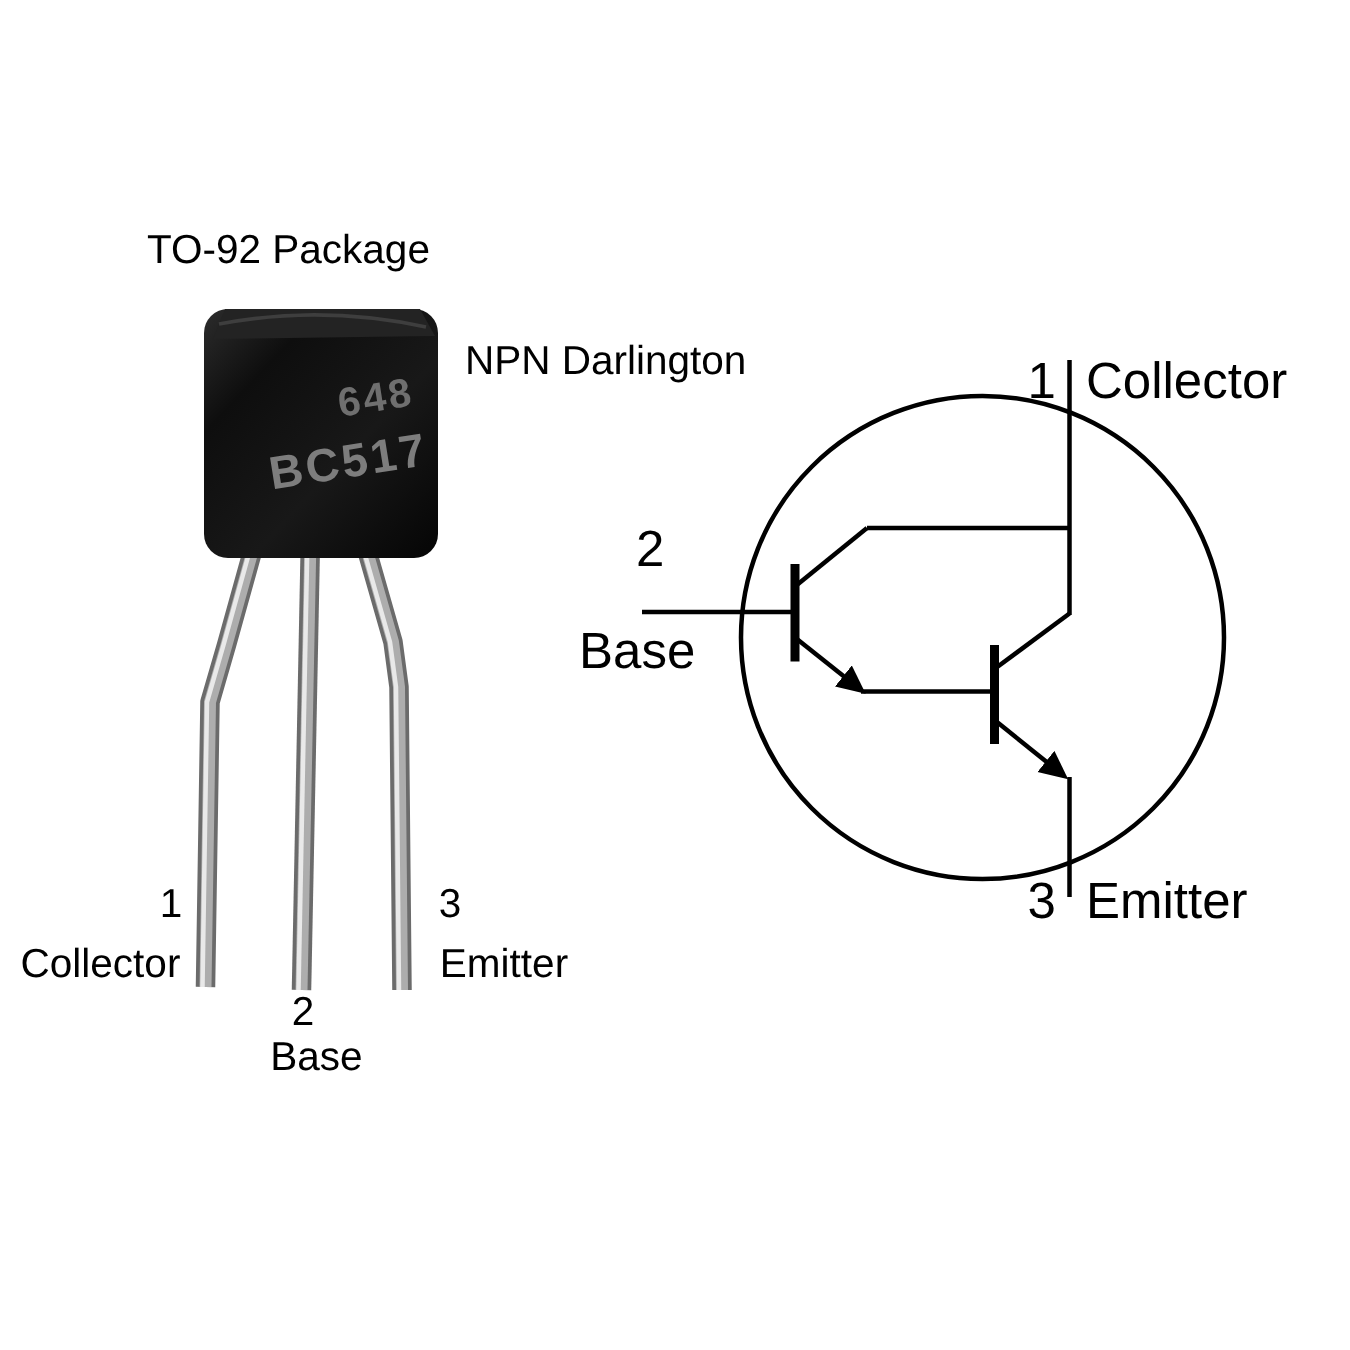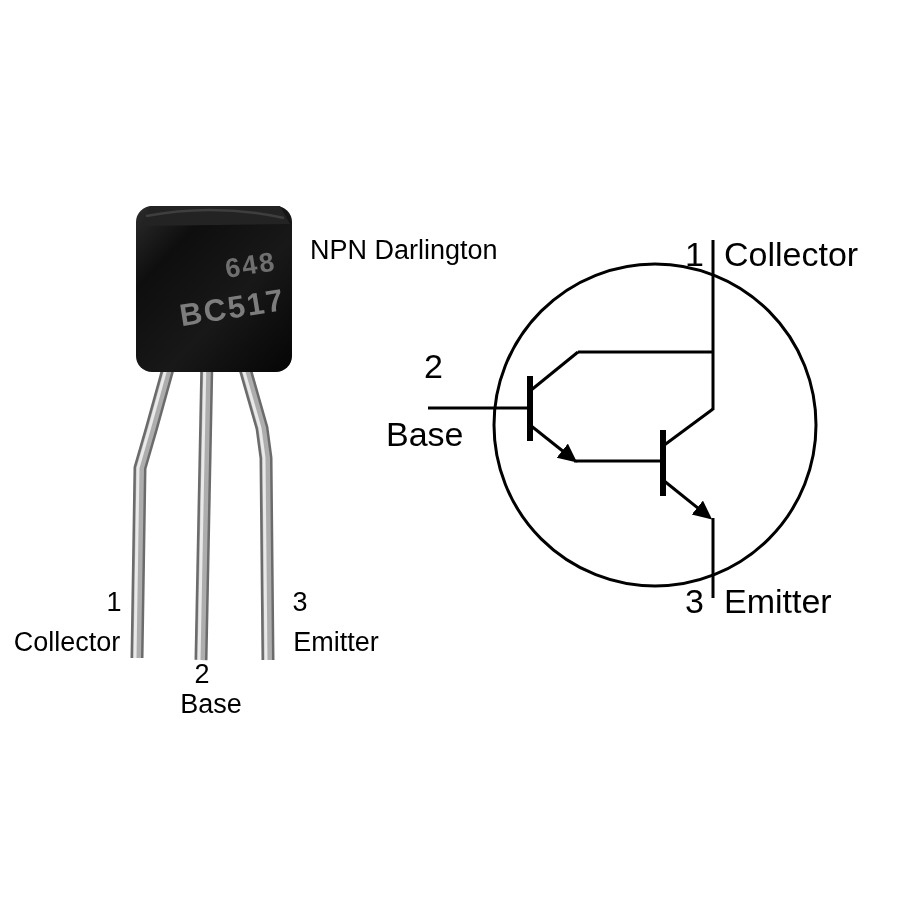--- a/index.html
+++ b/index.html
@@ -87,22 +87,23 @@
       <path d="M574 461 H663"></path>
 
       <g>
         <path d="M663 430 V496" stroke-width="6"></path>
         <path d="M663 446 L713 409"></path>
         <path d="M663 480 L709 517" marker-end="url(#arrow)"></path>
       </g>
     </g>
   </svg>
 
+  <div class="lbl s27" style="left:98px;top:152px;">TO-92 Package</div>
 
-  <div class="lbl s27" style="left:310px;top:236px;">NPN Darlington</div>
+  <div class="lbl s27" style="left:310px;top:226px;">NPN Darlington</div>
 
   <div class="lbl s27 ctr" style="left:98px;top:588px;width:32px;">1</div>
   <div class="lbl s27 ctr" style="left:0px;top:628px;width:134px;">Collector</div>
 
   <div class="lbl s27 ctr" style="left:284px;top:588px;width:32px;">3</div>
   <div class="lbl s27 ctr" style="left:280px;top:628px;width:112px;">Emitter</div>
 
   <div class="lbl s27 ctr" style="left:186px;top:660px;width:32px;">2</div>
   <div class="lbl s27 ctr" style="left:164px;top:690px;width:94px;">Base</div>
 

